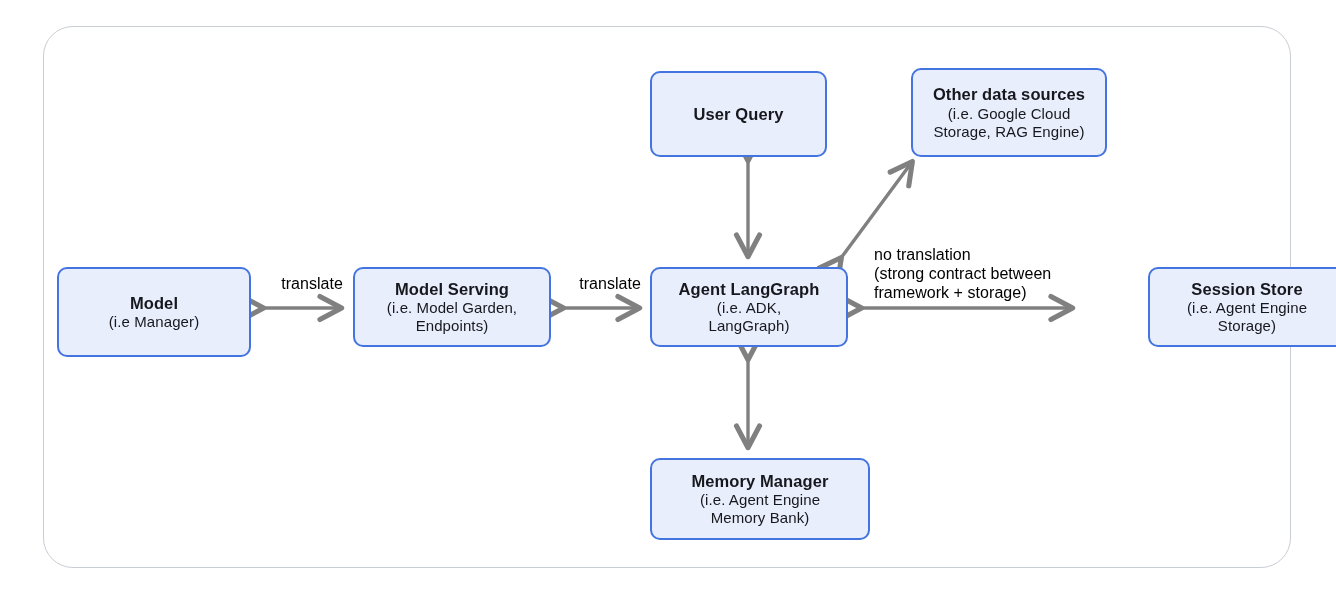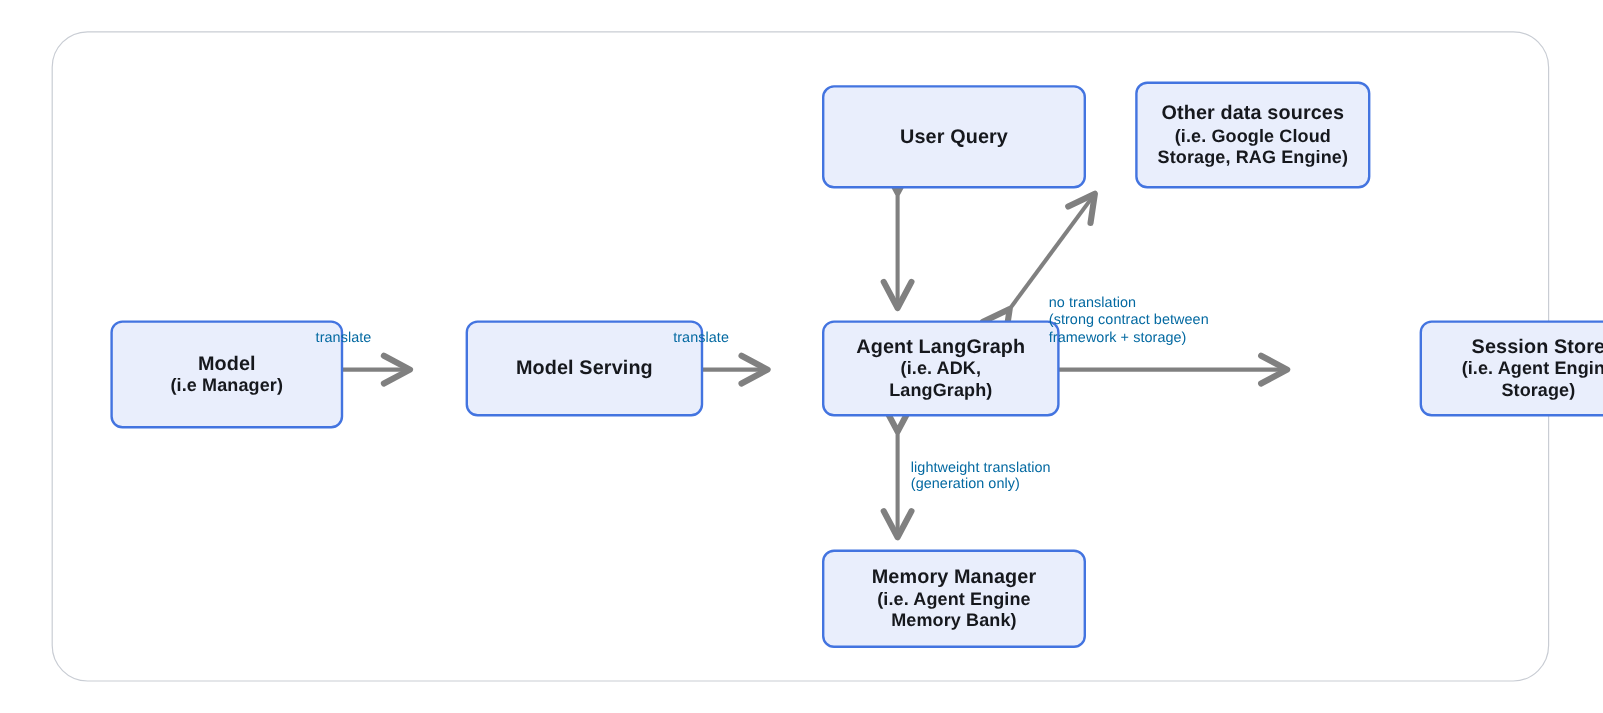--- a/index.html
+++ b/index.html
@@ -36,46 +36,45 @@
     background: #e9eefc;
     border: 2.5px solid #4374e0;
     border-radius: 10px;
     display: flex;
     flex-direction: column;
     align-items: center;
     justify-content: center;
     text-align: center;
     color: #16181d;
     padding: 4px 8px;
-    margin-left: 35px;
   }
   .node .title {
     font-size: 16.5px;
     font-weight: 600;
     line-height: 1.22;
     letter-spacing: 0.1px;
   }
   .node .sub {
     font-size: 15px;
-    font-weight: 700;
+    font-weight: 400;
     line-height: 1.2;
     letter-spacing: 0.1px;
     white-space: pre-line;
     text-align: center;
   }
   .edge-label {
     position: absolute;
-    font-size: 12px;
+    font-size: 16px;
     font-weight: 400;
-    color: #0369a1;
+    color: #000000;
     line-height: 1.2;
     white-space: pre-line;
     letter-spacing: 0.05px;
   }
-  .edge-label.centered { text-align: left; }
+  .edge-label.centered { text-align: right; }
   .edge-label.left { text-align: left; }
   svg.arrows {
     position: absolute;
     left: 0;
     top: 0;
     width: 1336px;
     height: 594px;
     pointer-events: none;
   }
 </style>
@@ -106,35 +105,37 @@
     <line x1="841" y1="258" x2="912" y2="162" stroke="#808080" stroke-width="3.4" marker-start="url(#head)" marker-end="url(#head)"></line>
   </svg>
 
   <div class="node" style="left:57px; top:267px; width:194px; height:90px;">
     <div class="title">Model</div>
     <div class="sub">(i.e Manager)</div>
   </div>
 
   <div class="node" style="left:353px; top:267px; width:198px; height:80px;">
     <div class="title">Model Serving</div>
+    <div class="sub">(i.e. Model Garden,
+Endpoints)</div>
   </div>
 
   <div class="node" style="left:650px; top:267px; width:198px; height:80px;">
     <div class="title">Agent LangGraph</div>
     <div class="sub">(i.e. ADK,
 LangGraph)</div>
   </div>
 
   <div class="node" style="left:1148px; top:267px; width:198px; height:80px;">
     <div class="title">Session Store</div>
     <div class="sub">(i.e. Agent Engine
 Storage)</div>
   </div>
 
-  <div class="node" style="left:650px; top:71px; width:220px; height:86px;">
+  <div class="node" style="left:650px; top:71px; width:177px; height:86px;">
     <div class="title">User Query</div>
     <div class="sub"></div>
   </div>
 
   <div class="node" style="left:911px; top:68px; width:196px; height:89px;">
     <div class="title">Other data sources</div>
     <div class="sub">(i.e. Google Cloud
 Storage, RAG Engine)</div>
   </div>
 
@@ -145,16 +146,14 @@
   </div>
 
   <div class="edge-label centered" style="left:263px; top:274px; width:80px;">translate</div>
 
   <div class="edge-label centered" style="left:561px; top:274px; width:80px;">translate</div>
 
   <div class="edge-label left" style="left:874px; top:245px; width:210px;">no translation
 (strong contract between
 framework + storage)</div>
 
-  <div class="edge-label left" style="left:759px; top:382px; width:200px;">lightweight translation
-(generation only)</div>
 
 </div>
 
 </body></html>

